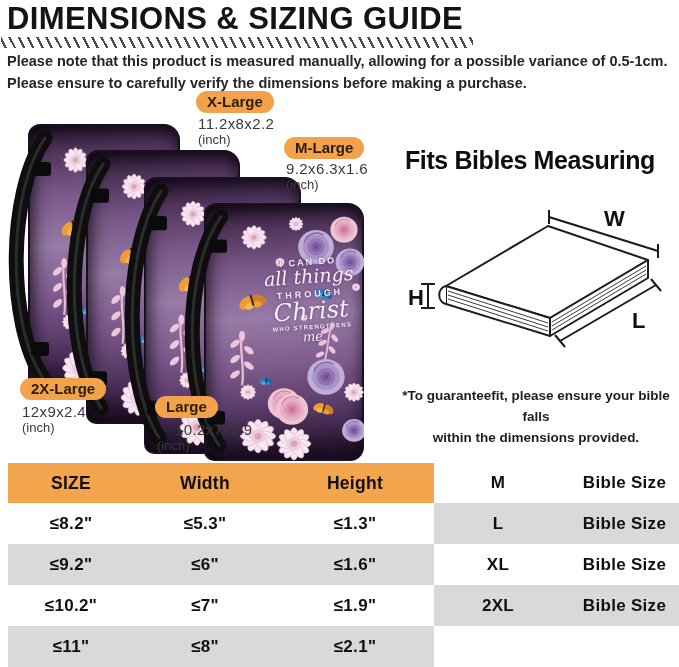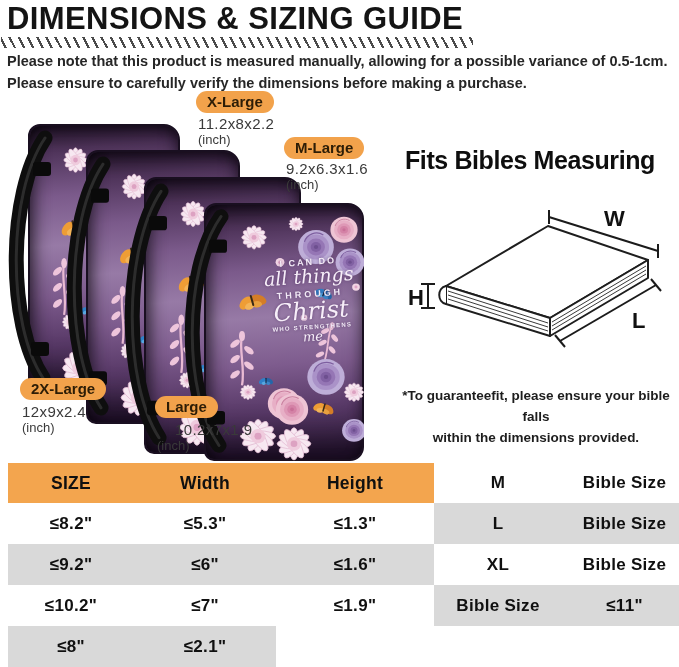--- a/index.html
+++ b/index.html
@@ -318,19 +318,20 @@
     <div class="cell row-gray">≤9.2"</div>
     <div class="cell row-gray">≤6"</div>
     <div class="cell row-gray">≤1.6"</div>
 
     <div class="cell row-white">XL</div>
     <div class="cell row-white">Bible Size</div>
     <div class="cell row-white">≤10.2"</div>
     <div class="cell row-white">≤7"</div>
     <div class="cell row-white">≤1.9"</div>
 
+    <div class="cell row-gray">2XL</div>
     <div class="cell row-gray">Bible Size</div>
     <div class="cell row-gray">≤11"</div>
     <div class="cell row-gray">≤8"</div>
     <div class="cell row-gray">≤2.1"</div>
   </div>
 
 </div>
 
 </body></html>

